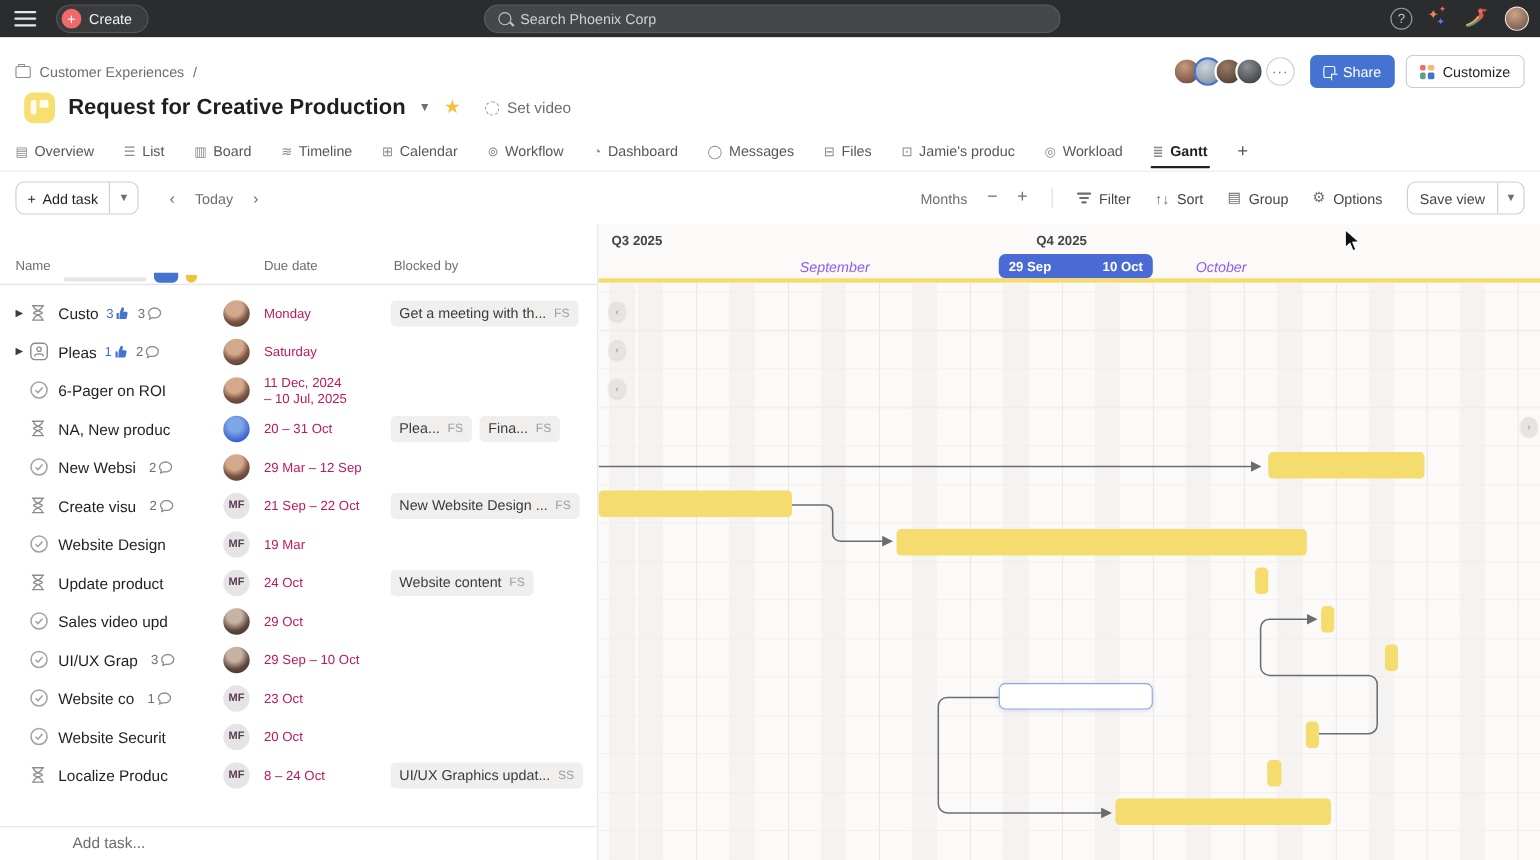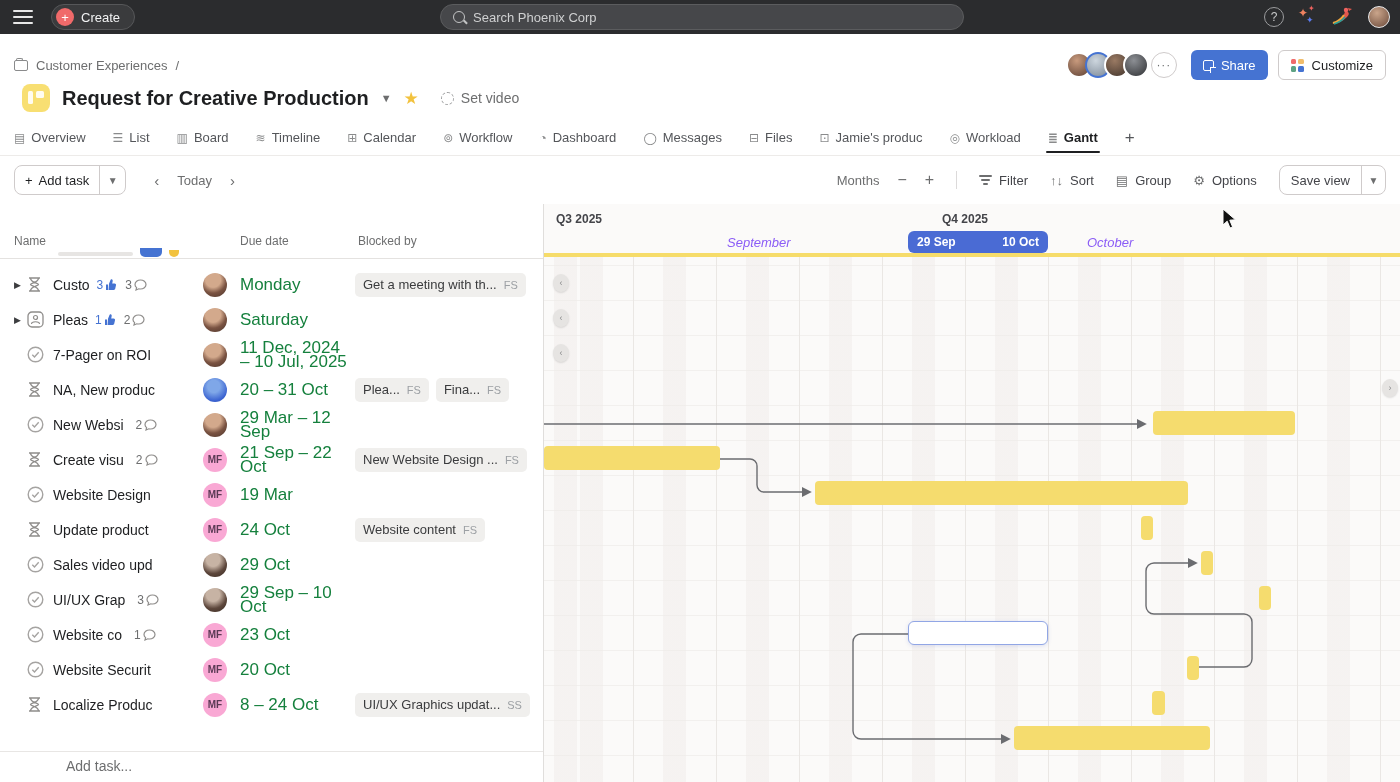--- a/index.html
+++ b/index.html
@@ -103,22 +103,22 @@
   .ticon { width:17px; height:17px; margin-right:9px; flex:0 0 auto; }
   .tname { font-size:14px; color:#1e1f21; white-space:nowrap; cursor:pointer; }
   .counts { display:flex; align-items:center; gap:3px; margin-left:7px; flex:0 0 auto; font-size:12px; }
   .likes { color:#4573d2; display:flex; align-items:center; gap:2px; }
   .comments { color:#6d6e6f; display:flex; align-items:center; gap:2px; margin-left:5px; }
   .cell-due { width:152px; display:flex; align-items:center; gap:13px; flex:0 0 auto; }
   .avatar { width:24px; height:24px; border-radius:50%; flex:0 0 auto; }
   .avatar.photo1 { background:radial-gradient(circle at 42% 28%, #d3a98c 0 34%, #7a5342 60%, #4a332a); }
   .avatar.photo2 { background:radial-gradient(circle at 45% 35%, #7fa7e8 0 30%, #3b63d1 70%, #2d4fb0); }
   .avatar.photo3 { background:radial-gradient(circle at 42% 28%, #c7b3a4 0 30%, #5d473c 62%, #37281f); }
-  .avatar.mf { background:#f9a8d4; display:flex; align-items:center; justify-content:center; font-size:10px; font-weight:bold; color:#5b3a55; }
-  .due-text { font-size:17px; color:#15803d; white-space:pre-line; line-height:14px; }
+  .avatar.mf { background:#e5e5e5; display:flex; align-items:center; justify-content:center; font-size:10px; font-weight:bold; color:#5b3a55; }
+  .due-text { font-size:12px; color:#be185d; white-space:pre-line; line-height:14px; }
   .cell-blocked { flex:1; display:flex; align-items:flex-start; gap:7px; padding-right:6px; overflow:hidden; }
   .chip { height:24px; background:#f0efed; border-radius:5px; display:flex; align-items:center; padding:0 8px; gap:7px; font-size:13px; color:#3a3b3d; white-space:nowrap; cursor:pointer; }
   .chip .suffix { color:#9ca0a4; font-size:11px; }
   .addtask-row { position:absolute; left:0; bottom:0; width:100%; height:31px; border-top:1px solid #e8e6e4; }
   .addtask-row span { position:absolute; left:66px; top:6px; font-size:14px; color:#6d6e6f; cursor:text; }
 
   
   .gantt { position:absolute; left:544px; top:204px; width:856px; height:578px; background:#fbfaf9; overflow:hidden; }
   .g-quarter { position:absolute; top:8px; font-size:12px; font-weight:bold; color:#44454a; }
   .g-month { position:absolute; top:31px; font-size:13px; color:#8b5cf6;font-style:italic; }
@@ -387,21 +387,21 @@
         </div>
         <div class="cell-blocked"></div>
       </div>
       <div class="trow">
         <div class="cell-name">
           <span class="caret empty">▶</span>
           <span class="ticon"><svg width="17" height="17" viewBox="0 0 17 17">
               <circle cx="8.5" cy="8.5" r="7.3" fill="none" stroke="#a5a3a1" stroke-width="1.4"></circle>
               <path d="M5.3,8.7 l2.2,2.2 l4.2,-4.6" fill="none" stroke="#a5a3a1" stroke-width="1.4"></path>
             </svg></span>
-          <span class="tname">7-Pager on ROI</span>
+          <span class="tname">6-Pager on ROI</span>
         </div>
         <div class="cell-due">
           <span class="avatar photo1"></span>
           <span class="due-text">11 Dec, 2024
 – 10 Jul, 2025</span>
         </div>
         <div class="cell-blocked"></div>
       </div>
       <div class="trow">
         <div class="cell-name">

